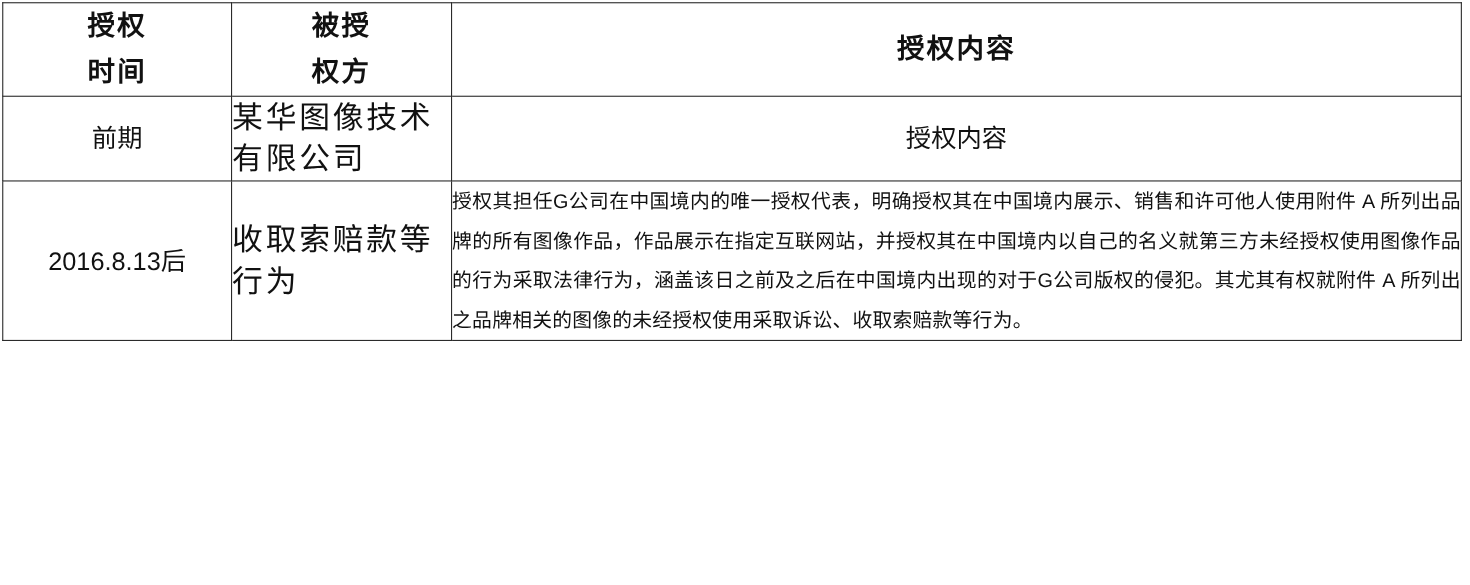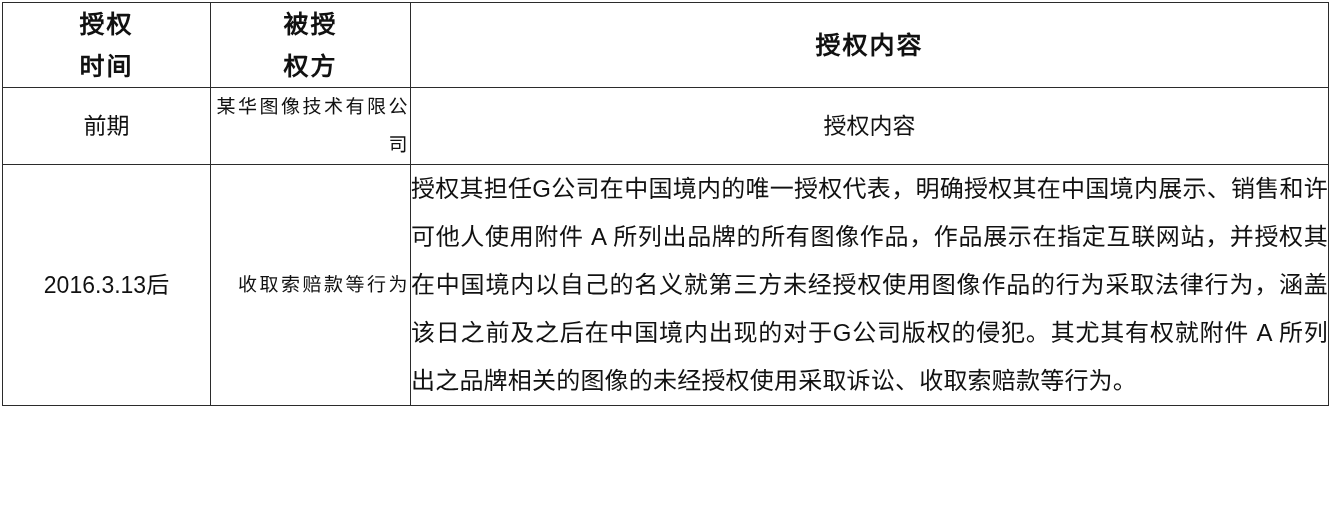--- a/index.html
+++ b/index.html
@@ -47,31 +47,31 @@
   .hdr-cell .ln { display: block; }
 
   .cell-center {
     text-align: center;
     font-size: 23px;
     line-height: 36px;
     padding: 14px 8px;
     margin-left: 22px;
   }
   .cell-party {
-    text-align: right;
-    font-size: 19px;
+    text-align: left;
+    font-size: 28px;
     line-height: 38px;
     padding: 14px 12px;
     letter-spacing: 2.5px;
   }
   .cell-body {
     text-align: justify;
     text-justify: inter-ideograph;
-    font-size: 24px;
-    line-height: 48px;
+    font-size: 18px;
+    line-height: 36px;
     padding: 16px 14px 16px 16px;
     letter-spacing: 0.2px;
     margin-left: 12px;
   }
   .row-pre .cell-center,
   .row-pre .cell-party { vertical-align: middle; }
 </style>
 </head>
 <body>
 
@@ -97,19 +97,19 @@
         </th>
       </tr>
     </thead>
     <tbody>
       <tr class="row-pre">
         <td class="cell-center">前期</td>
         <td class="cell-party">某华图像技术有限公司</td>
         <td class="cell-center">授权内容</td>
       </tr>
       <tr>
-        <td class="cell-center">2016.3.13后</td>
+        <td class="cell-center">2016.8.13后</td>
         <td class="cell-party">收取索赔款等行为</td>
         <td class="cell-body">授权其担任G公司在中国境内的唯一授权代表，明确授权其在中国境内展示、销售和许可他人使用附件 A 所列出品牌的所有图像作品，作品展示在指定互联网站，并授权其在中国境内以自己的名义就第三方未经授权使用图像作品的行为采取法律行为，涵盖该日之前及之后在中国境内出现的对于G公司版权的侵犯。其尤其有权就附件 A 所列出之品牌相关的图像的未经授权使用采取诉讼、收取索赔款等行为。</td>
       </tr>
     </tbody>
   </table>
 </div>
 
 </body></html>

